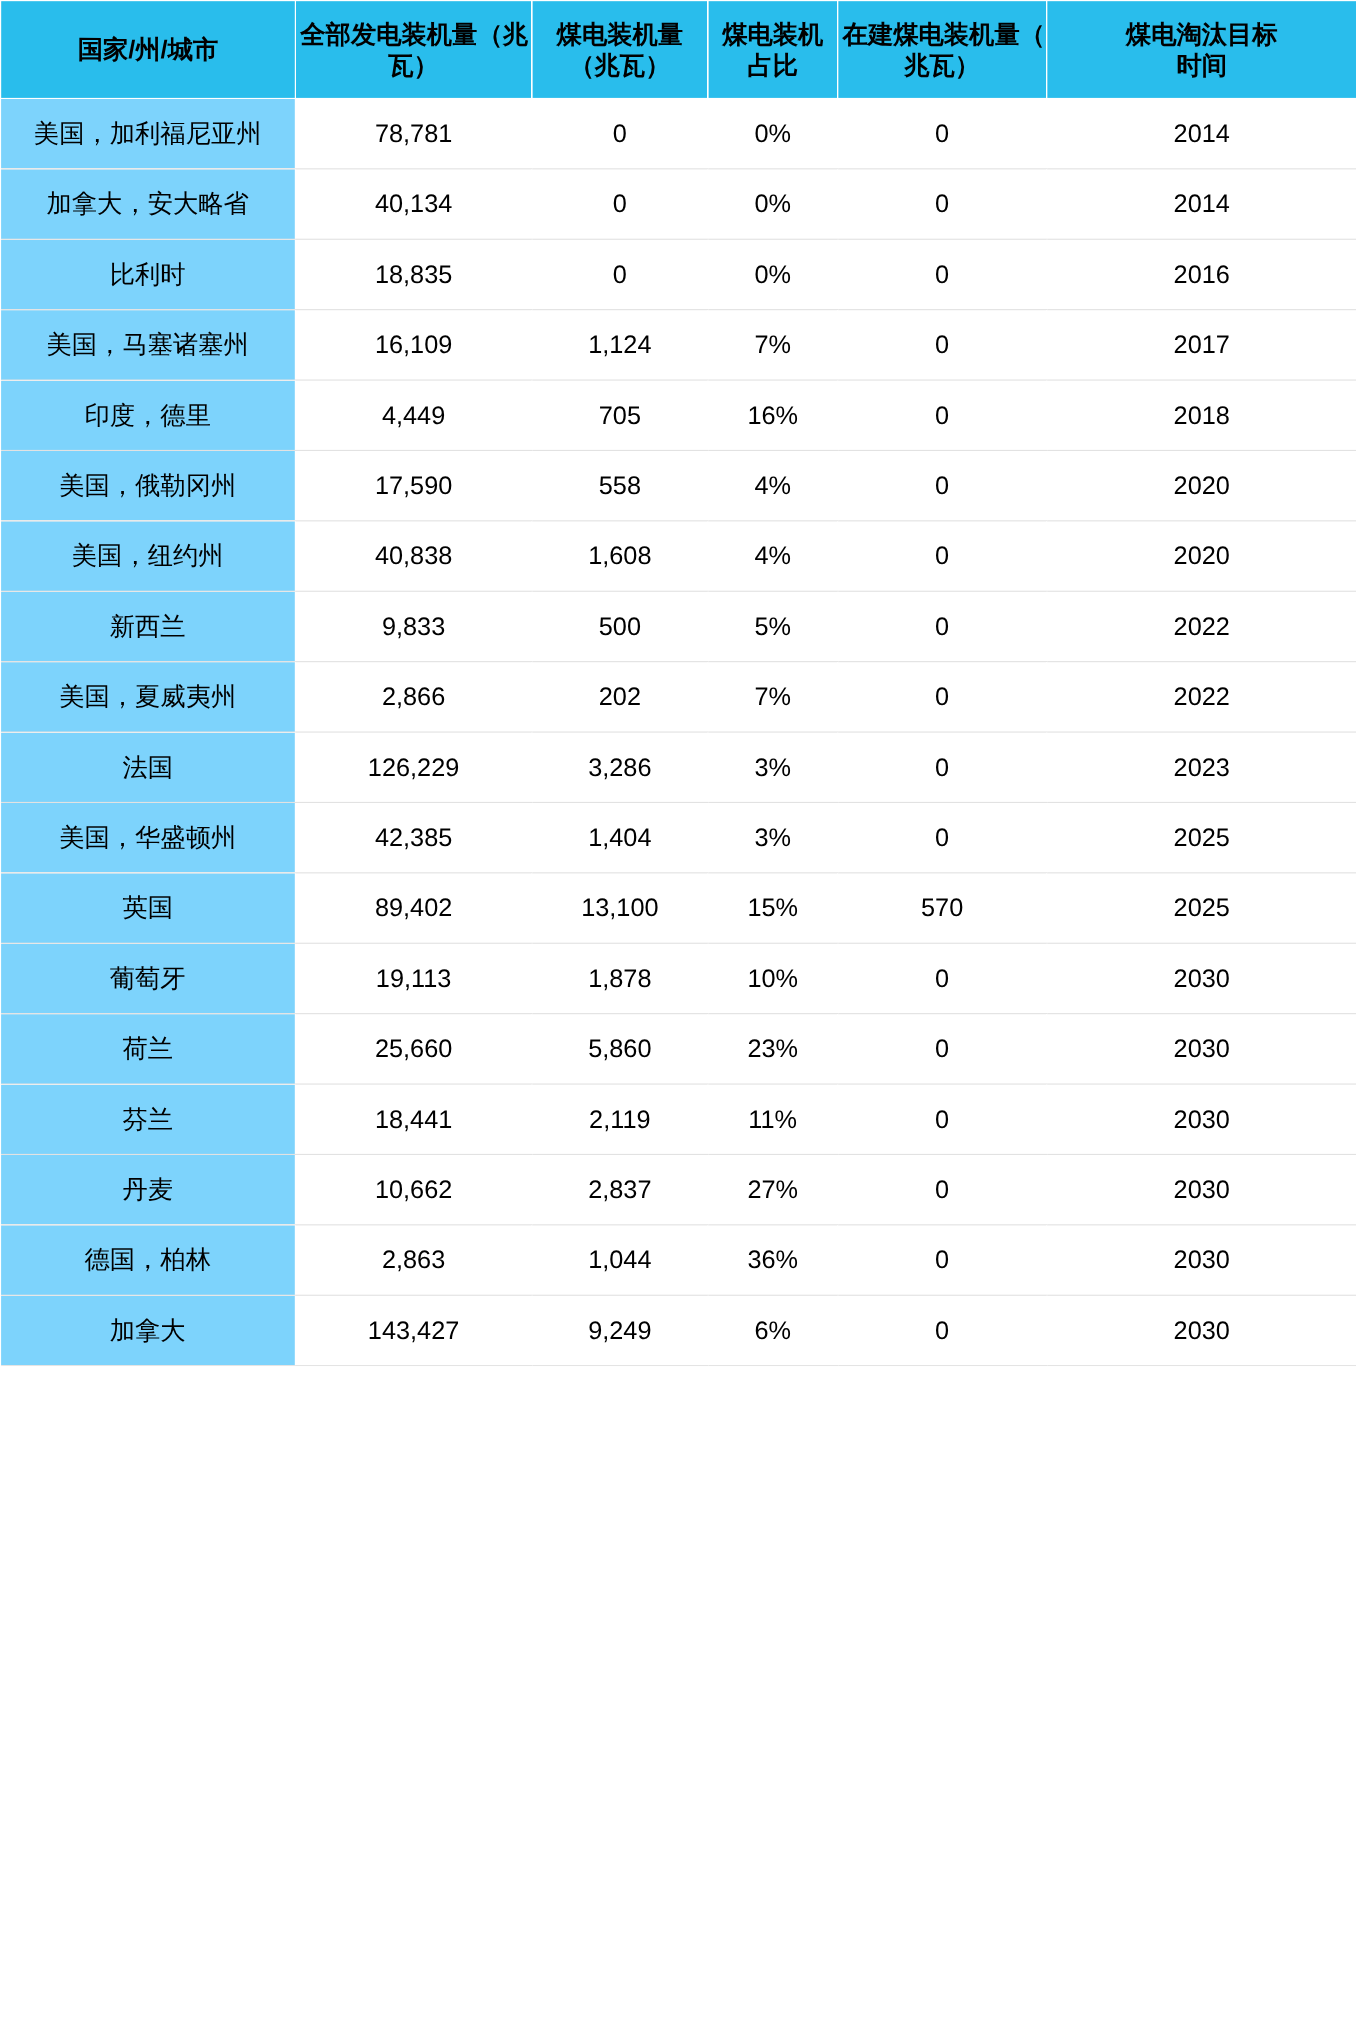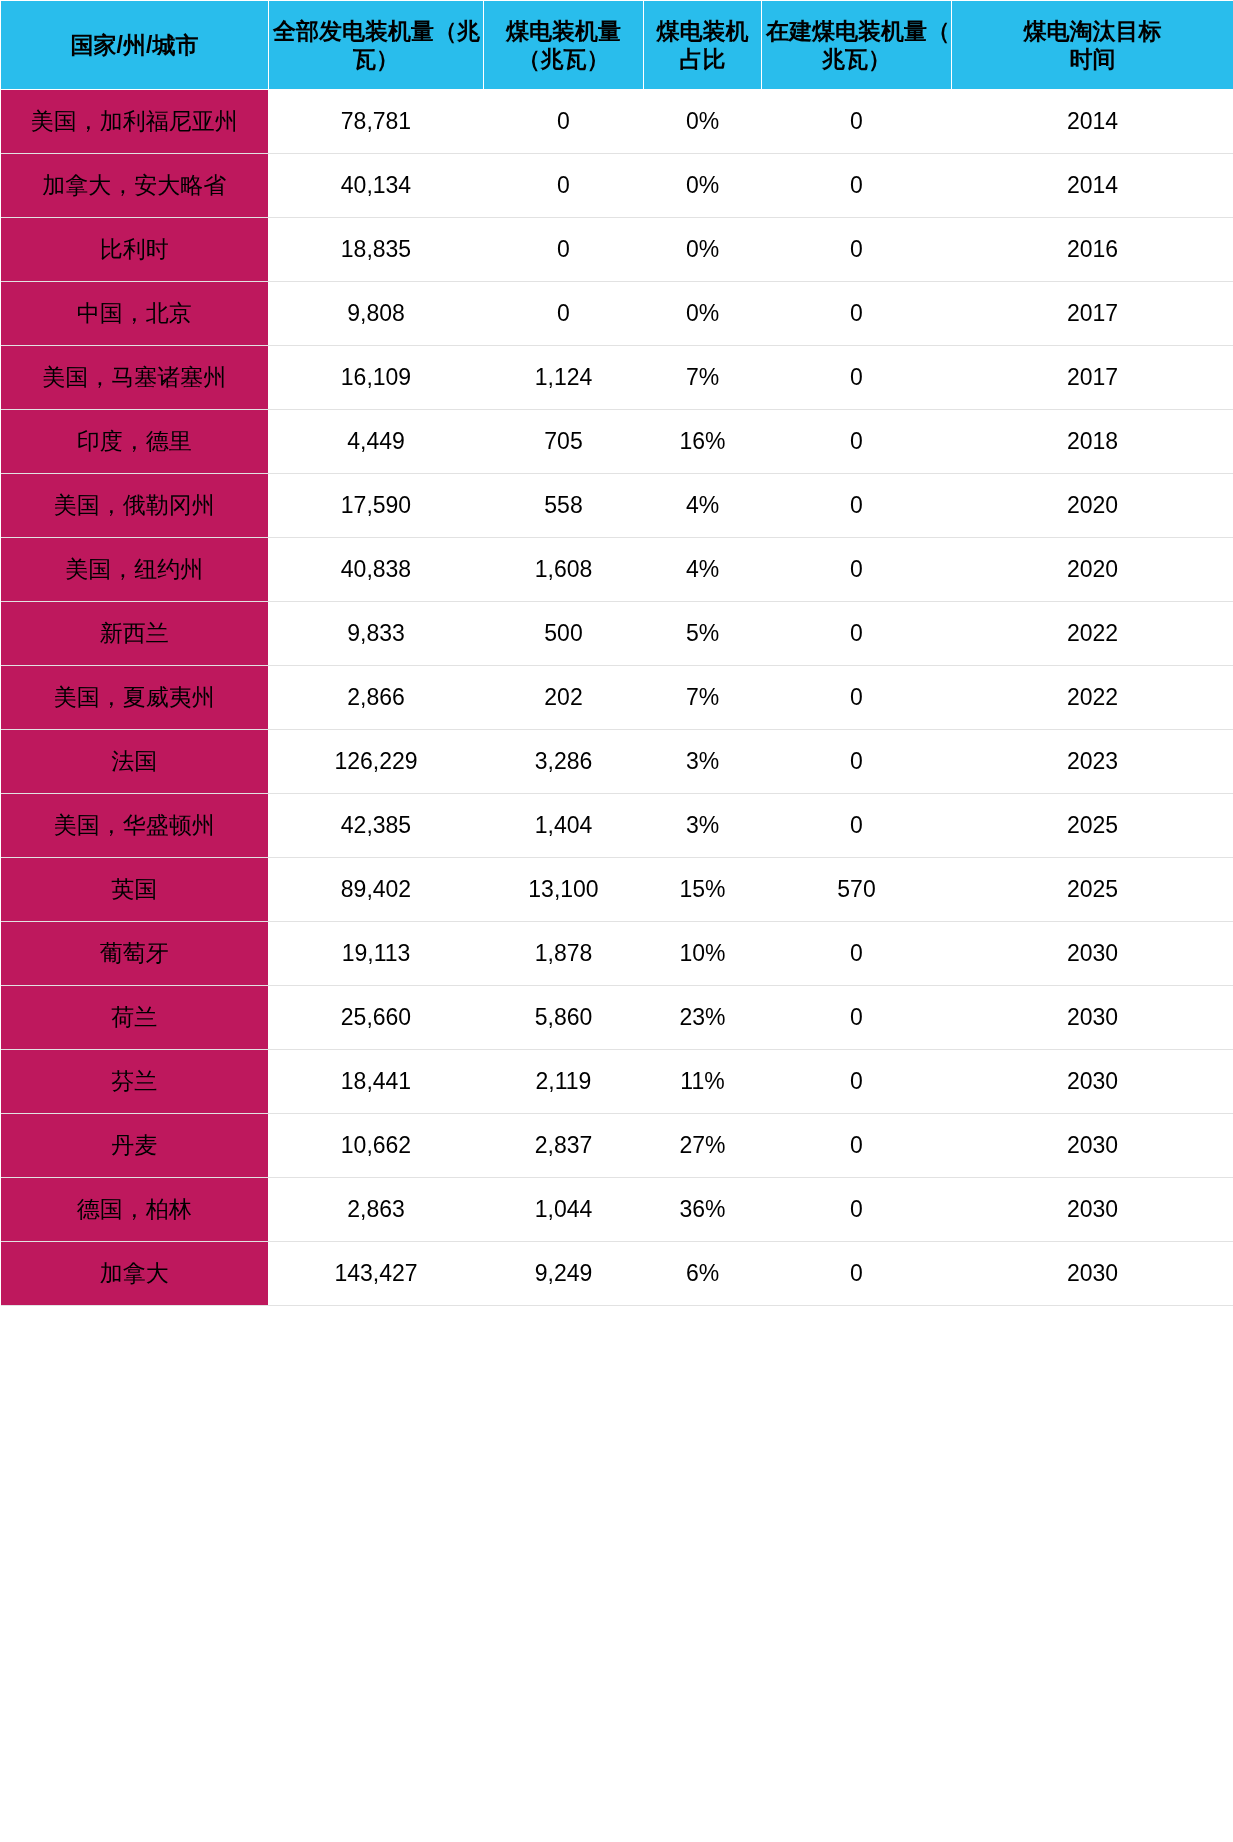--- a/index.html
+++ b/index.html
@@ -49,21 +49,21 @@
     color: #000000;
     text-align: center;
     vertical-align: middle;
     border-bottom: 1px solid #e2e2e2;
     border-right: 1px solid #ffffff;
     padding: 0 6px;
     white-space: nowrap;
     overflow: hidden;
   }
   tbody td.name {
-    background: #be185d;
+    background: #7dd3fc;
     border-right: 1px solid #ffffff;
   }
   tbody td.val {
     background: #ffffff;
   }
   tbody tr td.name { font-weight: normal; }
 </style>
 </head>
 <body>
 
@@ -123,28 +123,20 @@
         </tr>
         <tr>
           <td class="name">比利时</td>
           <td class="val">18,835</td>
           <td class="val">0</td>
           <td class="val">0%</td>
           <td class="val">0</td>
           <td class="val">2016</td>
         </tr>
         <tr>
-          <td class="name">中国，北京</td>
-          <td class="val">9,808</td>
-          <td class="val">0</td>
-          <td class="val">0%</td>
-          <td class="val">0</td>
-          <td class="val">2017</td>
-        </tr>
-        <tr>
           <td class="name">美国，马塞诸塞州</td>
           <td class="val">16,109</td>
           <td class="val">1,124</td>
           <td class="val">7%</td>
           <td class="val">0</td>
           <td class="val">2017</td>
         </tr>
         <tr>
           <td class="name">印度，德里</td>
           <td class="val">4,449</td>

